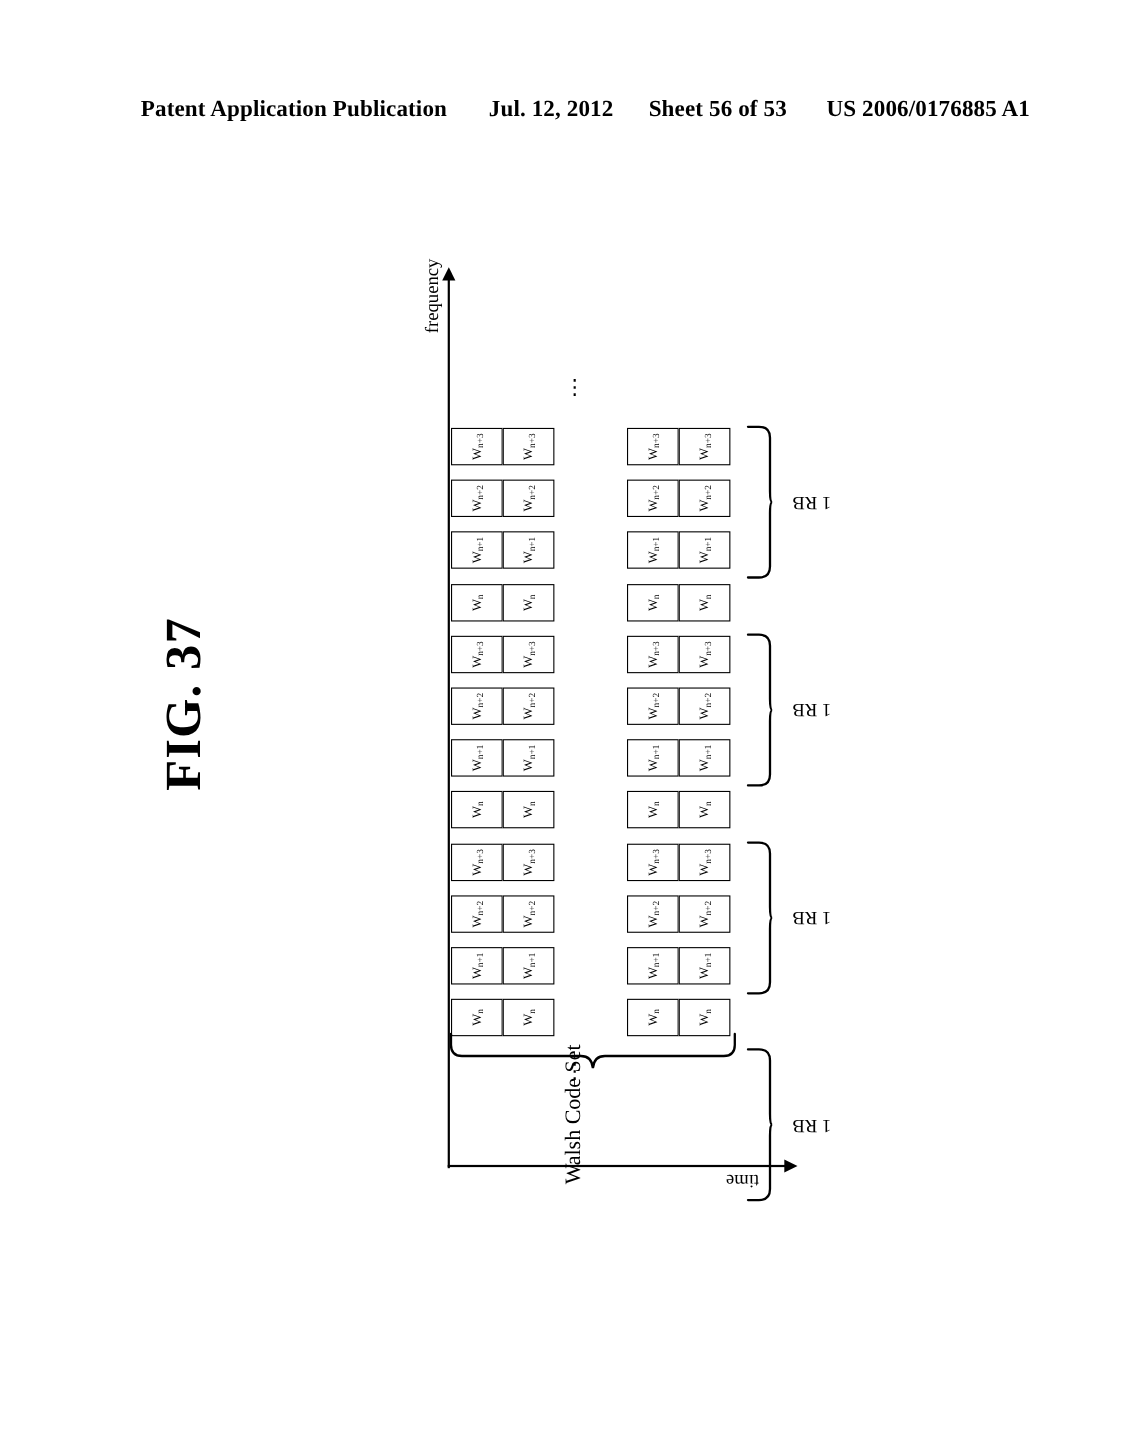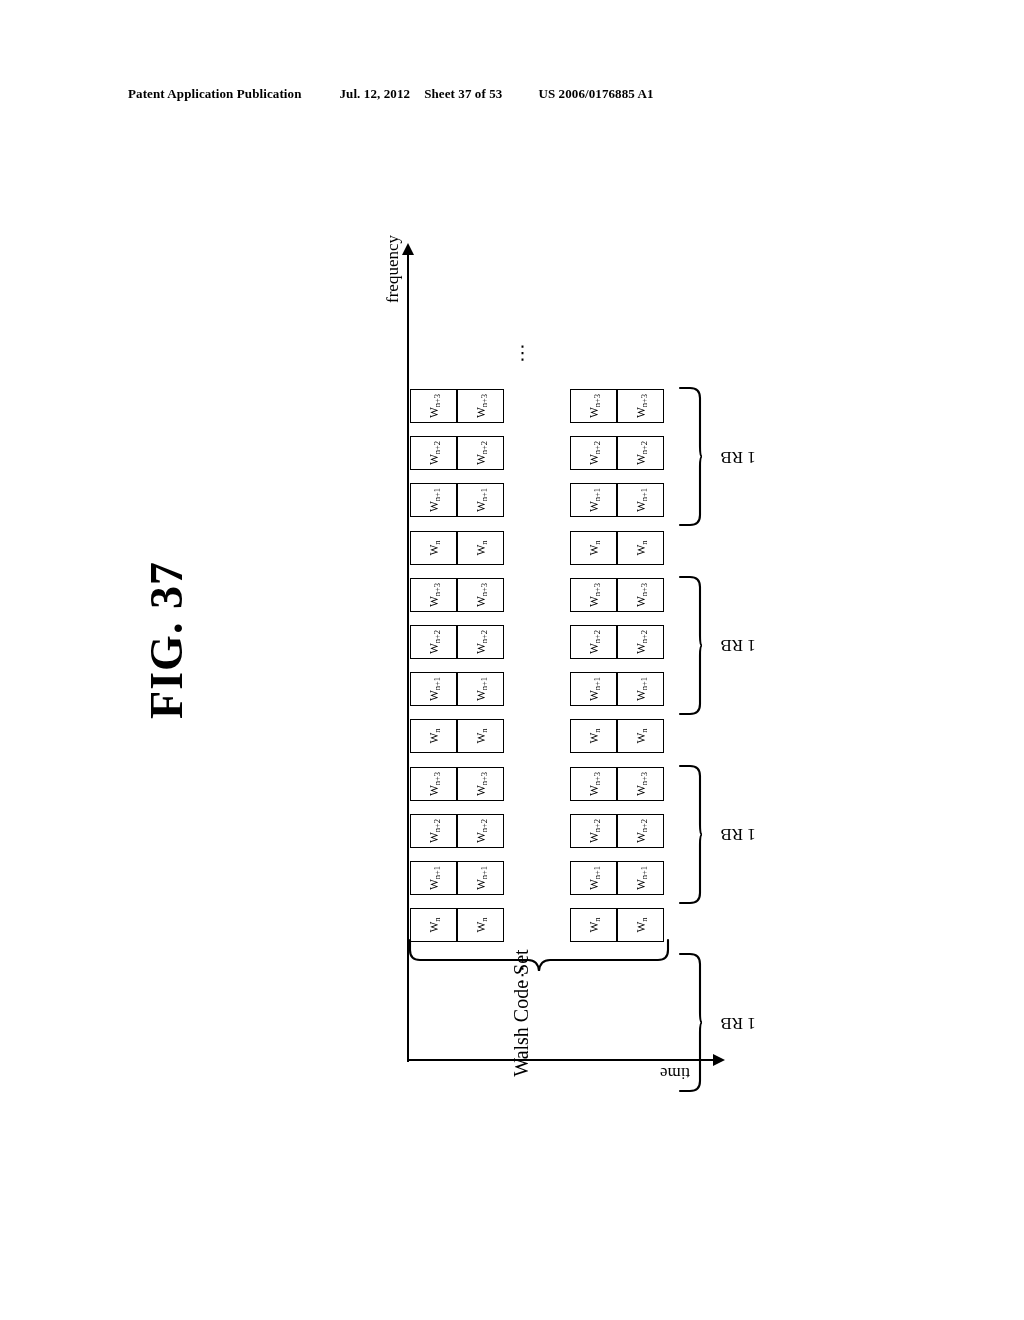--- a/index.html
+++ b/index.html
@@ -19,26 +19,26 @@
   
   #patent-header {
     position: absolute;
     top: 86px;
     left: 128px;
     width: 768px;
     height: 26px;
     display: flex;
     align-items: baseline;
     font-weight: bold;
-    font-size: 13px;
+    font-size: 21px;
     letter-spacing: 0.1px;
     white-space: nowrap;
   }
   #patent-header .h-pub   { margin-right: 38px; }
-  #patent-header .h-date  { margin-right: 14px; }
+  #patent-header .h-date  { margin-right: 32px; }
   #patent-header .h-sheet { margin-right: 36px; }
 
   
   #figure-title {
     position: absolute;
     left: 135px;
     top: 560px;
     width: 160px;
     height: 64px;
     transform: rotate(-90deg);
@@ -223,21 +223,21 @@
     height: 34px;
     overflow: visible;
   }
 </style>
 </head>
 <body>
 
 <div id="patent-header">
   <span class="h-pub">Patent Application Publication</span>
   <span class="h-date">Jul. 12, 2012</span>
-  <span class="h-sheet">Sheet 37 of 53</span>
+  <span class="h-sheet">Sheet 56 of 53</span>
   <span class="h-num">US 2006/0176885 A1</span>
 </div>
 
 <div id="figure-title">FIG. 37</div>
 
 <div id="figure-canvas">
 
   <div class="axis-line" id="freq-axis"></div>
   <div class="arrow-up"></div>
   <div class="axis-line" id="time-axis"></div>

